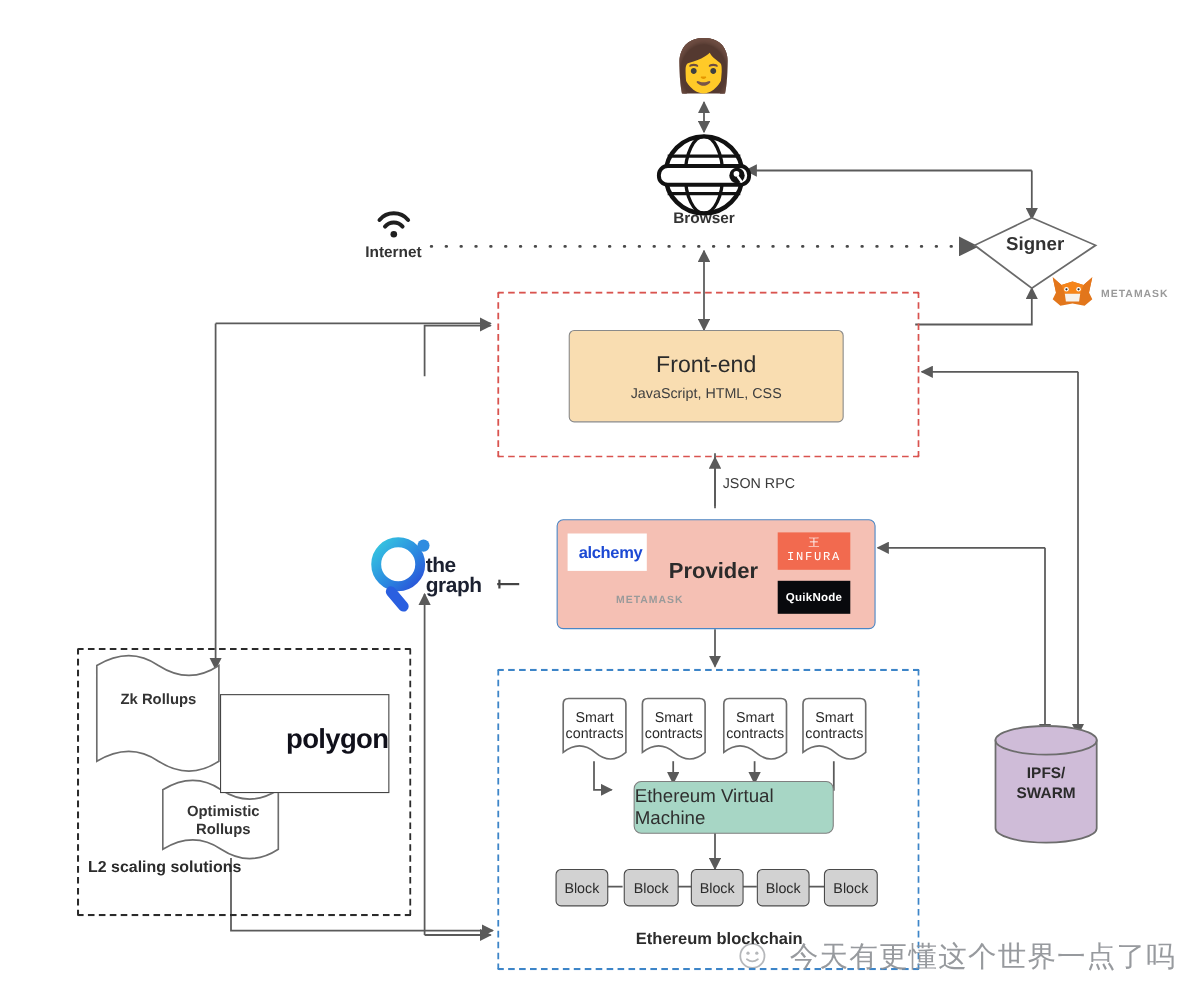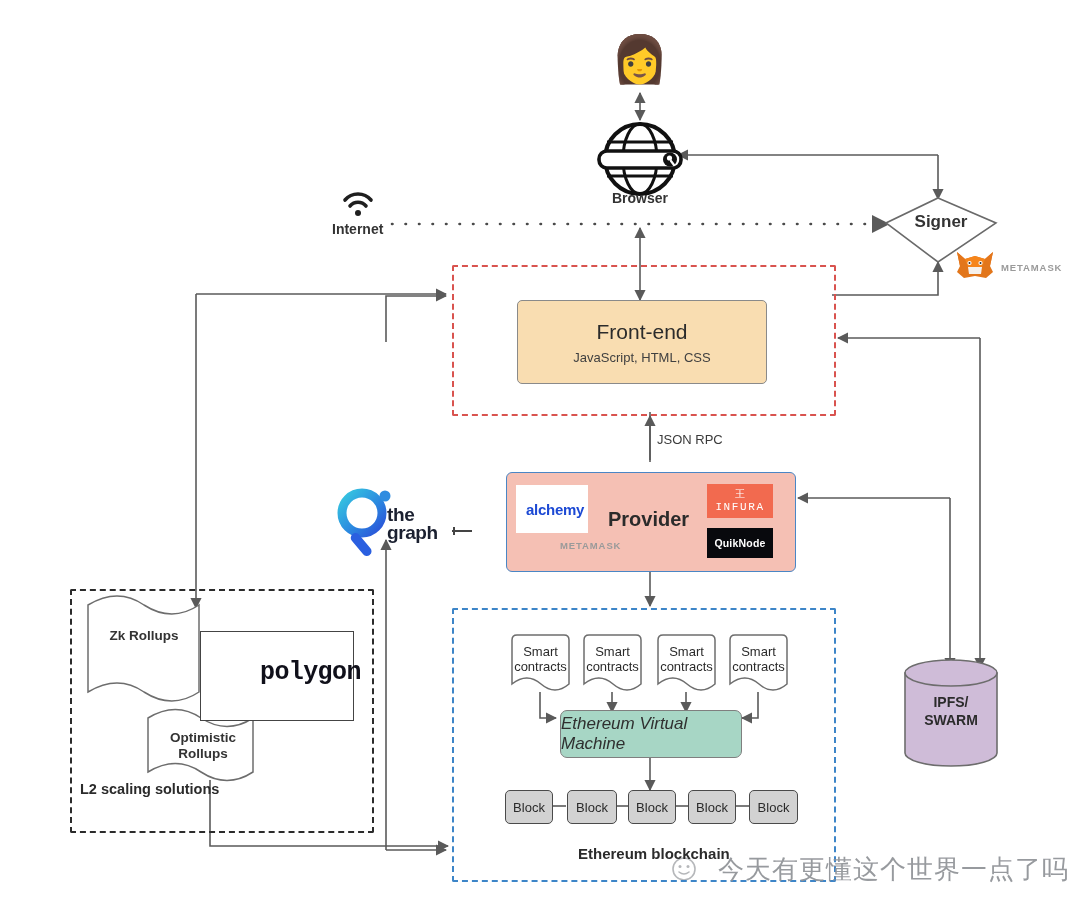--- a/index.html
+++ b/index.html
@@ -49,21 +49,21 @@
   .evm{position:absolute;background:#a7d6c5;border:1.5px solid #7f7f7f;border-radius:7px;
        display:flex;align-items:center;justify-content:center;font-size:17px;color:#2f2f2f;}
   .block{position:absolute;background:#d2d2d2;border:1.8px solid #4a4a4a;border-radius:5px;
          display:flex;align-items:center;justify-content:center;font-size:13px;color:#2b2b2b;}
   .sc-txt{position:absolute;text-align:center;font-size:13px;color:#2b2b2b;line-height:1.15;}
   .eth-cap{position:absolute;font-size:15px;font-weight:bold;color:#2b2b2b;}
 
   
   .flag-txt{position:absolute;text-align:center;font-size:13.5px;font-weight:bold;color:#333;line-height:1.2;}
   .poly-box{position:absolute;background:#fff;border:1.6px solid #444;}
-  .poly-inner{position:absolute;display:flex;align-items:center;gap:8px;font-family:Liberation Mono, monospace;}
+  .poly-inner{position:absolute;display:flex;align-items:center;gap:8px;}
   .poly-txt{font-size:25px;font-weight:bold;color:#10101a;letter-spacing:-.6px;}
   .l2-cap{position:absolute;font-size:14.5px;font-weight:bold;color:#2b2b2b;}
 
   
   .graph-txt{position:absolute;font-size:19px;font-weight:bold;color:#1b2030;
              line-height:.96;letter-spacing:-.4px;}
 
   
   .ipfs-txt{position:absolute;text-align:center;font-size:14px;font-weight:bold;color:#2b2b2b;line-height:1.25;}
 
@@ -249,21 +249,21 @@
   <div class="frontend" style="left:517px;top:300px;width:248px;height:82px;">
     <div class="fe-title">Front-end</div>
     <div class="fe-sub">JavaScript, HTML, CSS</div>
   </div>
 
   <div class="rpc-lbl" style="left:657px;top:432px;">JSON RPC</div>
 
   <div class="provider" style="left:506px;top:472px;width:288px;height:98px;"></div>
   <div class="prov-title" style="left:608px;top:508px;">Provider</div>
 
-  <div class="logo-box alchemy" style="left:516px;top:485px;width:68px;height:48px;justify-content:flex-end;padding-right:4px;">
+  <div class="logo-box alchemy" style="left:516px;top:485px;width:68px;height:34px;justify-content:flex-end;padding-right:4px;">
     <span class="alchemy-txt">alchemy</span>
   </div>
 
   <div class="logo-box infura" style="left:707px;top:484px;width:66px;height:34px;">
     <span class="infura-mark">王</span>
     <span class="infura-txt">INFURA</span>
   </div>
 
   <div class="metamask-wrap" style="left:518px;top:532px;">
     <span style="width:38px;height:26px;display:inline-block;"></span>
@@ -282,21 +282,21 @@
   <div class="sc-txt" style="left:584px;top:645px;width:57px;">
     <span style="display:block;">Smart contracts</span>
   </div>
   <div class="sc-txt" style="left:658px;top:645px;width:57px;">
     <span style="display:block;">Smart contracts</span>
   </div>
   <div class="sc-txt" style="left:730px;top:645px;width:57px;">
     <span style="display:block;">Smart contracts</span>
   </div>
 
-  <div class="evm" style="left:560px;top:710px;width:180px;height:46px;font-style:italic;">Ethereum Virtual Machine</div>
+  <div class="evm" style="left:576px;top:710px;width:180px;height:46px;">Ethereum Virtual Machine</div>
 
   <div class="block" style="left:505px;top:790px;width:46px;height:32px;">Block</div>
   <div class="block" style="left:567px;top:790px;width:48px;height:32px;">Block</div>
   <div class="block" style="left:628px;top:790px;width:46px;height:32px;">Block</div>
   <div class="block" style="left:688px;top:790px;width:46px;height:32px;">Block</div>
   <div class="block" style="left:749px;top:790px;width:47px;height:32px;">Block</div>
 
   <div class="eth-cap" style="left:578px;top:845px;">Ethereum blockchain</div>
 
   <div class="dash-black" style="left:70px;top:589px;width:300px;height:240px;"></div>

